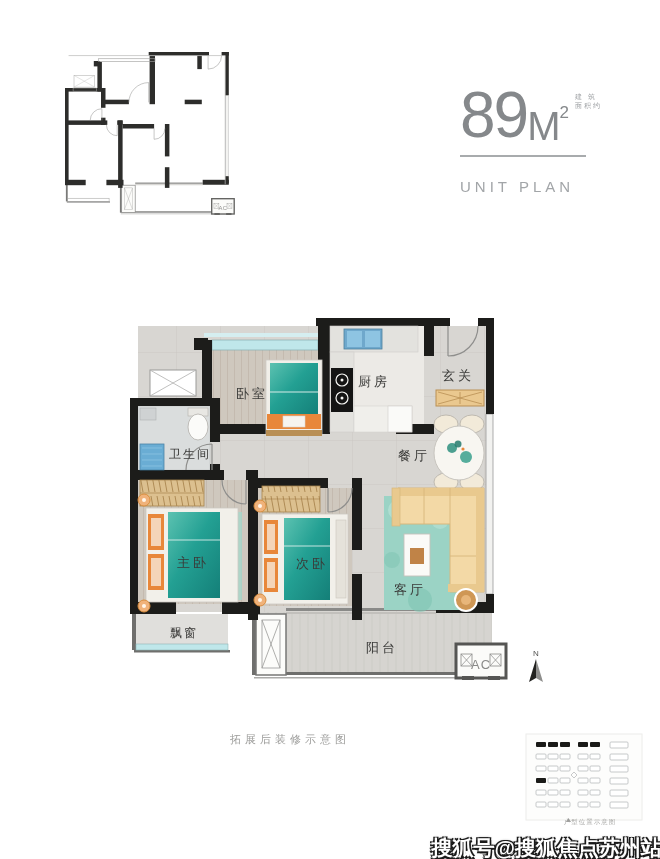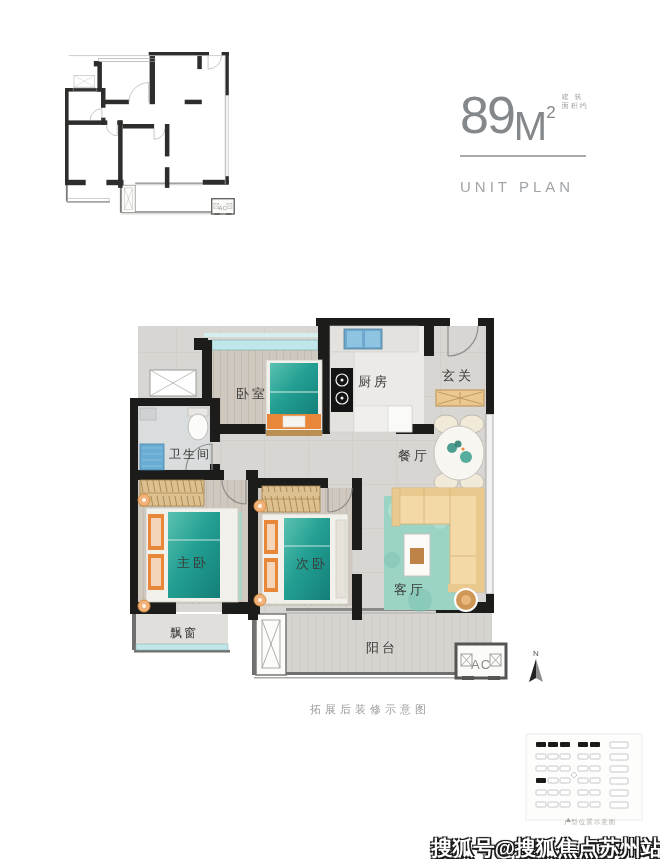--- a/index.html
+++ b/index.html
@@ -4,28 +4,28 @@
 <style>
   html,body{margin:0;padding:0;}
   body{
     width:660px;height:859px;position:relative;background:#ffffff;overflow:hidden;
     font-family:"Liberation Sans","DejaVu Sans",sans-serif;
   }
   #stage{position:absolute;left:0;top:0;}
   
   .hdr{position:absolute;left:460px;top:84px;width:132px;color:#85888b;}
   .hdr-row{display:flex;align-items:flex-start;}
-  .hdr-num{font-size:52px;line-height:62px;letter-spacing:-2px;font-weight:400;}
+  .hdr-num{font-size:64px;line-height:62px;letter-spacing:-2px;font-weight:400;}
   .hdr-unit{font-size:40px;line-height:40px;margin-top:22px;letter-spacing:-1px;}
   .hdr-sup{font-size:17px;line-height:17px;margin-top:20px;}
   .hdr-note{margin-left:6px;margin-top:8px;font-size:7px;line-height:9px;letter-spacing:2px;color:#9b9ea1;white-space:nowrap;}
   .hdr-line{height:2px;background:#a8abad;margin-top:9px;width:126px;}
   .hdr-sub{margin-top:21px;font-size:15px;letter-spacing:4px;color:#a2a5a8;white-space:nowrap;}
   
-  .cap{position:absolute;left:230px;top:702px;width:200px;text-align:right;
+  .cap{position:absolute;left:230px;top:732px;width:200px;text-align:left;
        font-size:11px;letter-spacing:4px;color:#9c9c9a;}
   .siteplan-cap{position:absolute;left:540px;top:818px;width:100px;text-align:center;
        font-size:6.5px;color:#a8a8a6;letter-spacing:1px;}
   
   .wm{position:absolute;right:-2px;bottom:1px;font-size:21px;font-weight:bold;color:#fff;
       letter-spacing:0px;white-space:nowrap;
       text-shadow:-1.5px -1.5px 0 #1a1a1a,1.5px -1.5px 0 #1a1a1a,-1.5px 1.5px 0 #1a1a1a,
                   1.5px 1.5px 0 #1a1a1a,0 0 3px rgba(0,0,0,.6);}
   svg text{font-family:"Liberation Sans","DejaVu Sans",sans-serif;}
   .rlabel{font-size:13px;fill:#3a3a38;letter-spacing:3px;}

